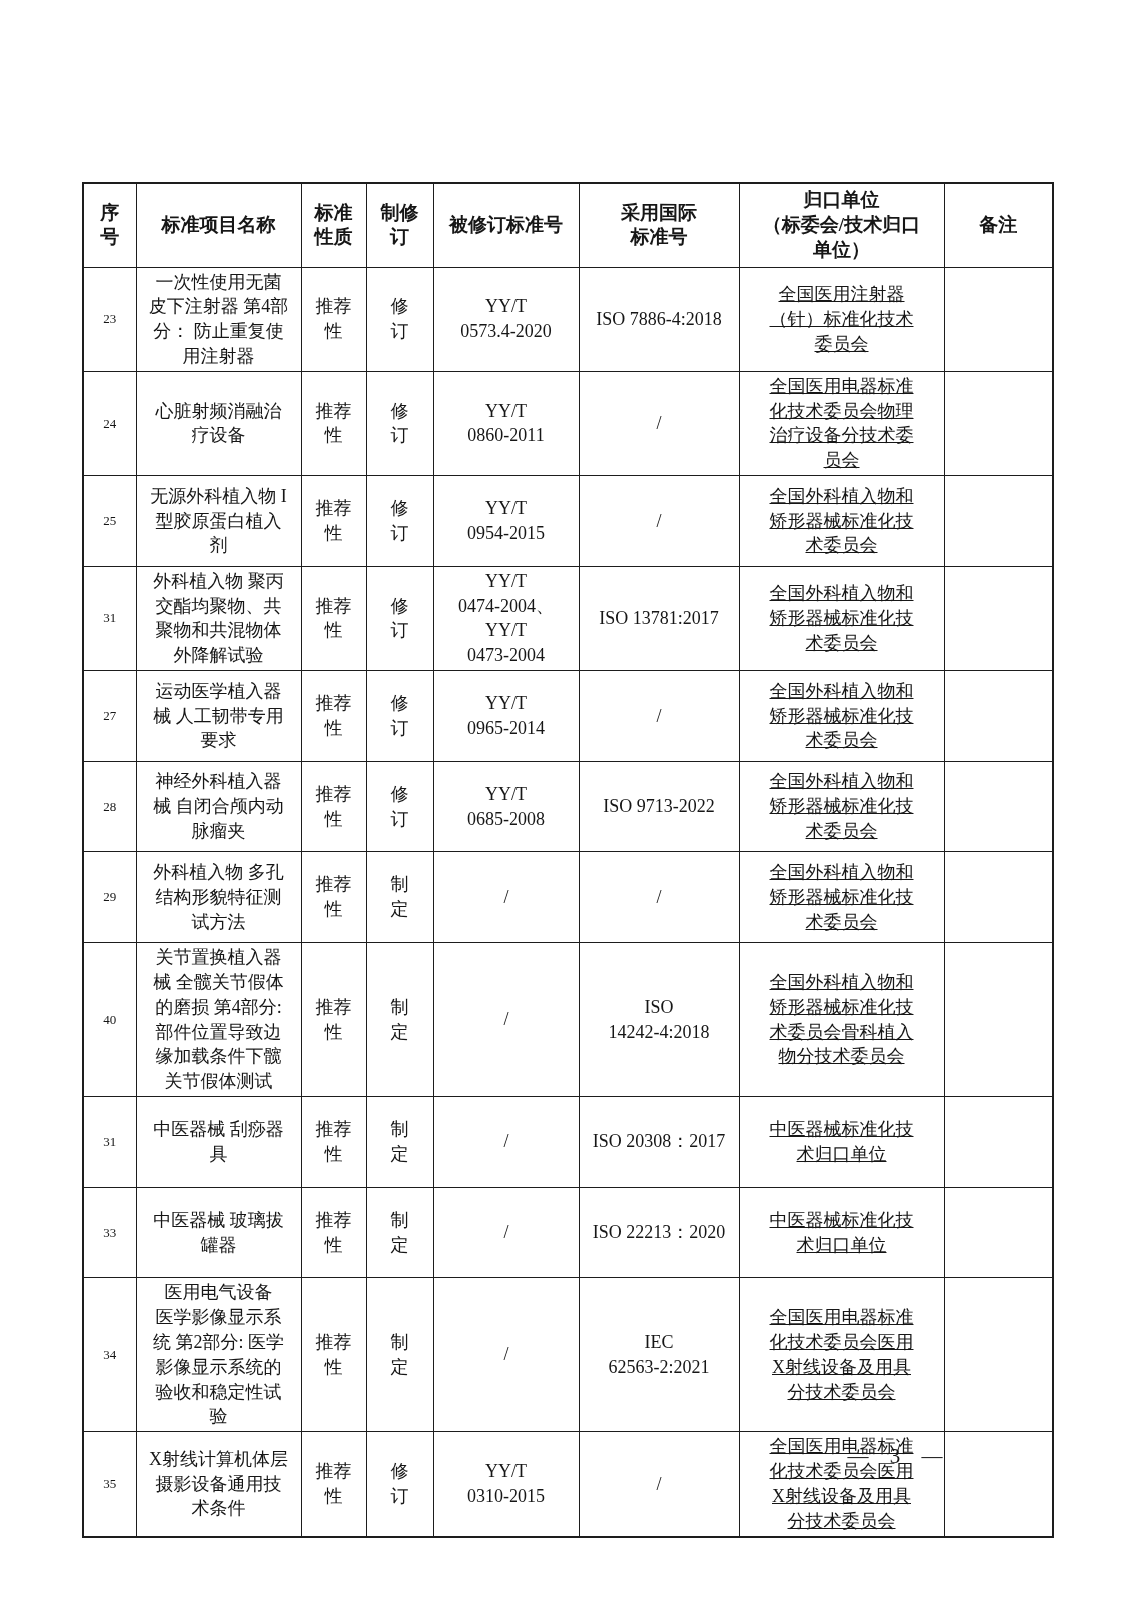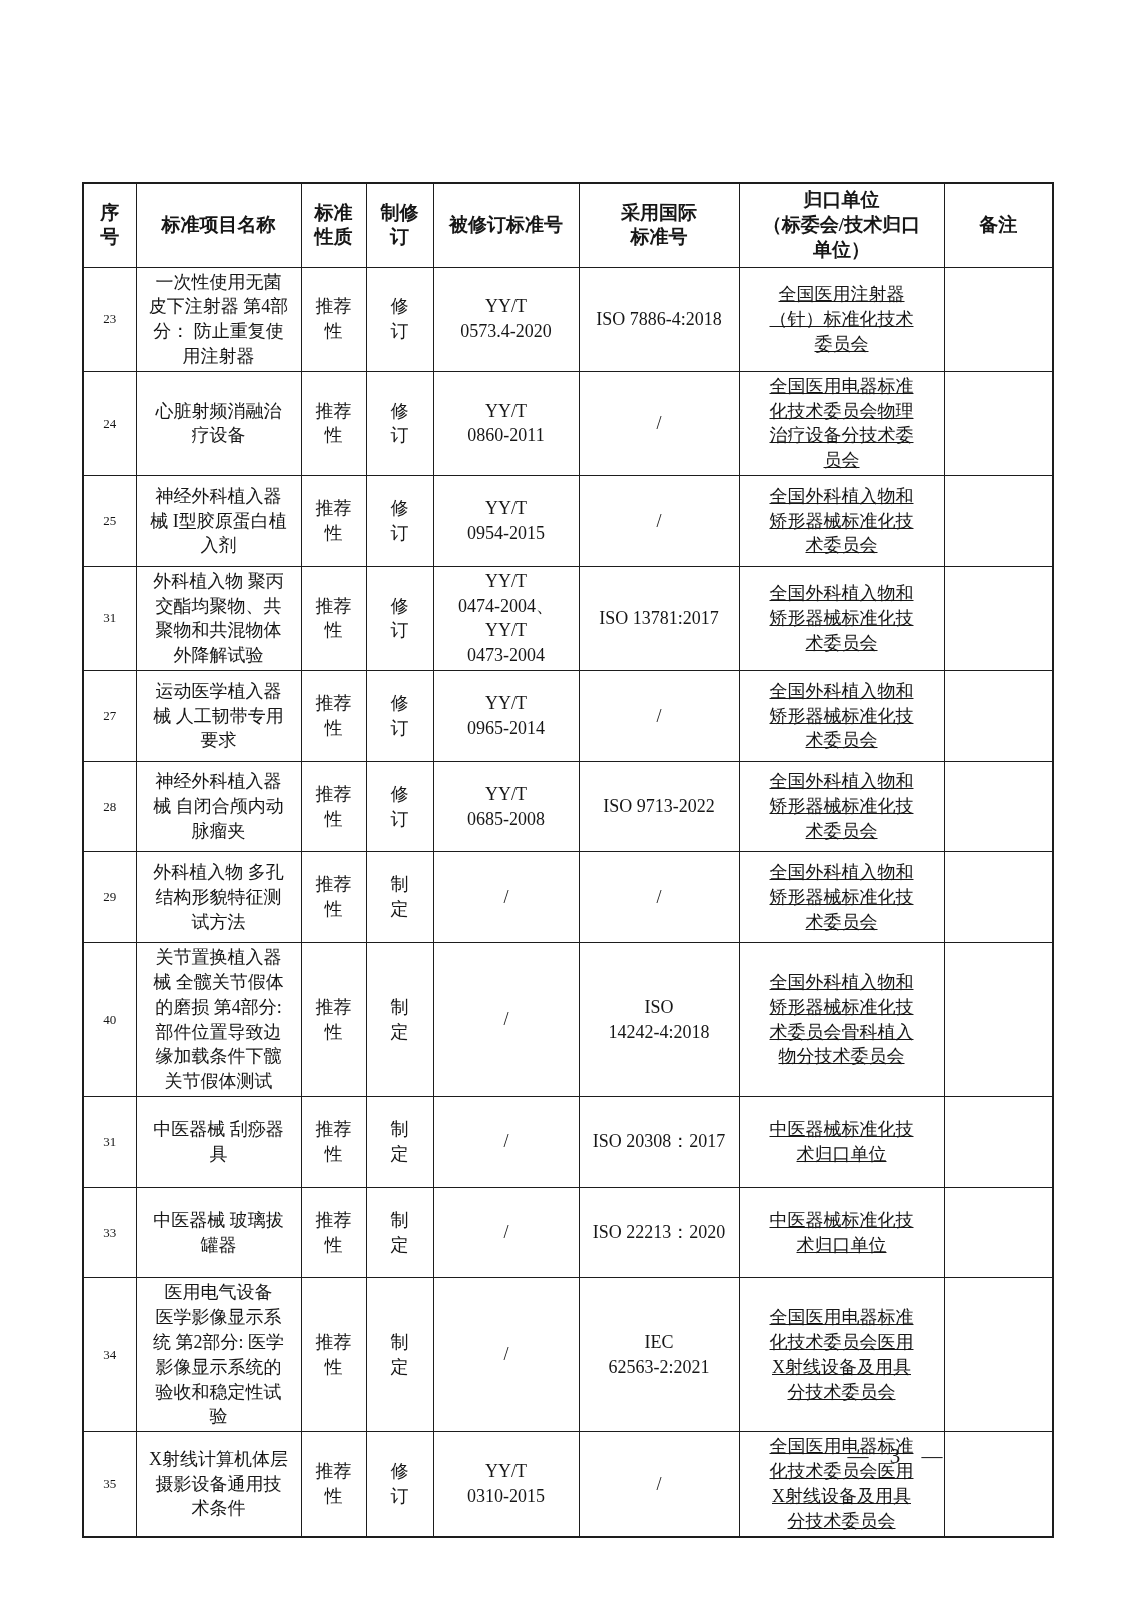--- a/index.html
+++ b/index.html
@@ -113,21 +113,21 @@
           <td class="col-nature">推荐性</td>
           <td class="col-revision">修订</td>
           <td class="col-revised_no">YY/T
 0860-2011</td>
           <td class="col-intl_no">/</td>
           <td class="col-unit">全国医用电器标准化技术委员会物理治疗设备分技术委员会</td>
           <td class="col-remark"></td>
         </tr>
         <tr style="height: 75px;">
           <td class="col-index">25</td>
-          <td class="col-name">神经外科植入器械 I型胶原蛋白植入剂</td>
+          <td class="col-name">无源外科植入物 I型胶原蛋白植入剂</td>
           <td class="col-nature">推荐性</td>
           <td class="col-revision">修订</td>
           <td class="col-revised_no">YY/T
 0954-2015</td>
           <td class="col-intl_no">/</td>
           <td class="col-unit">全国外科植入物和矫形器械标准化技术委员会</td>
           <td class="col-remark"></td>
         </tr>
         <tr style="height: 101px;">
           <td class="col-index">31</td>

